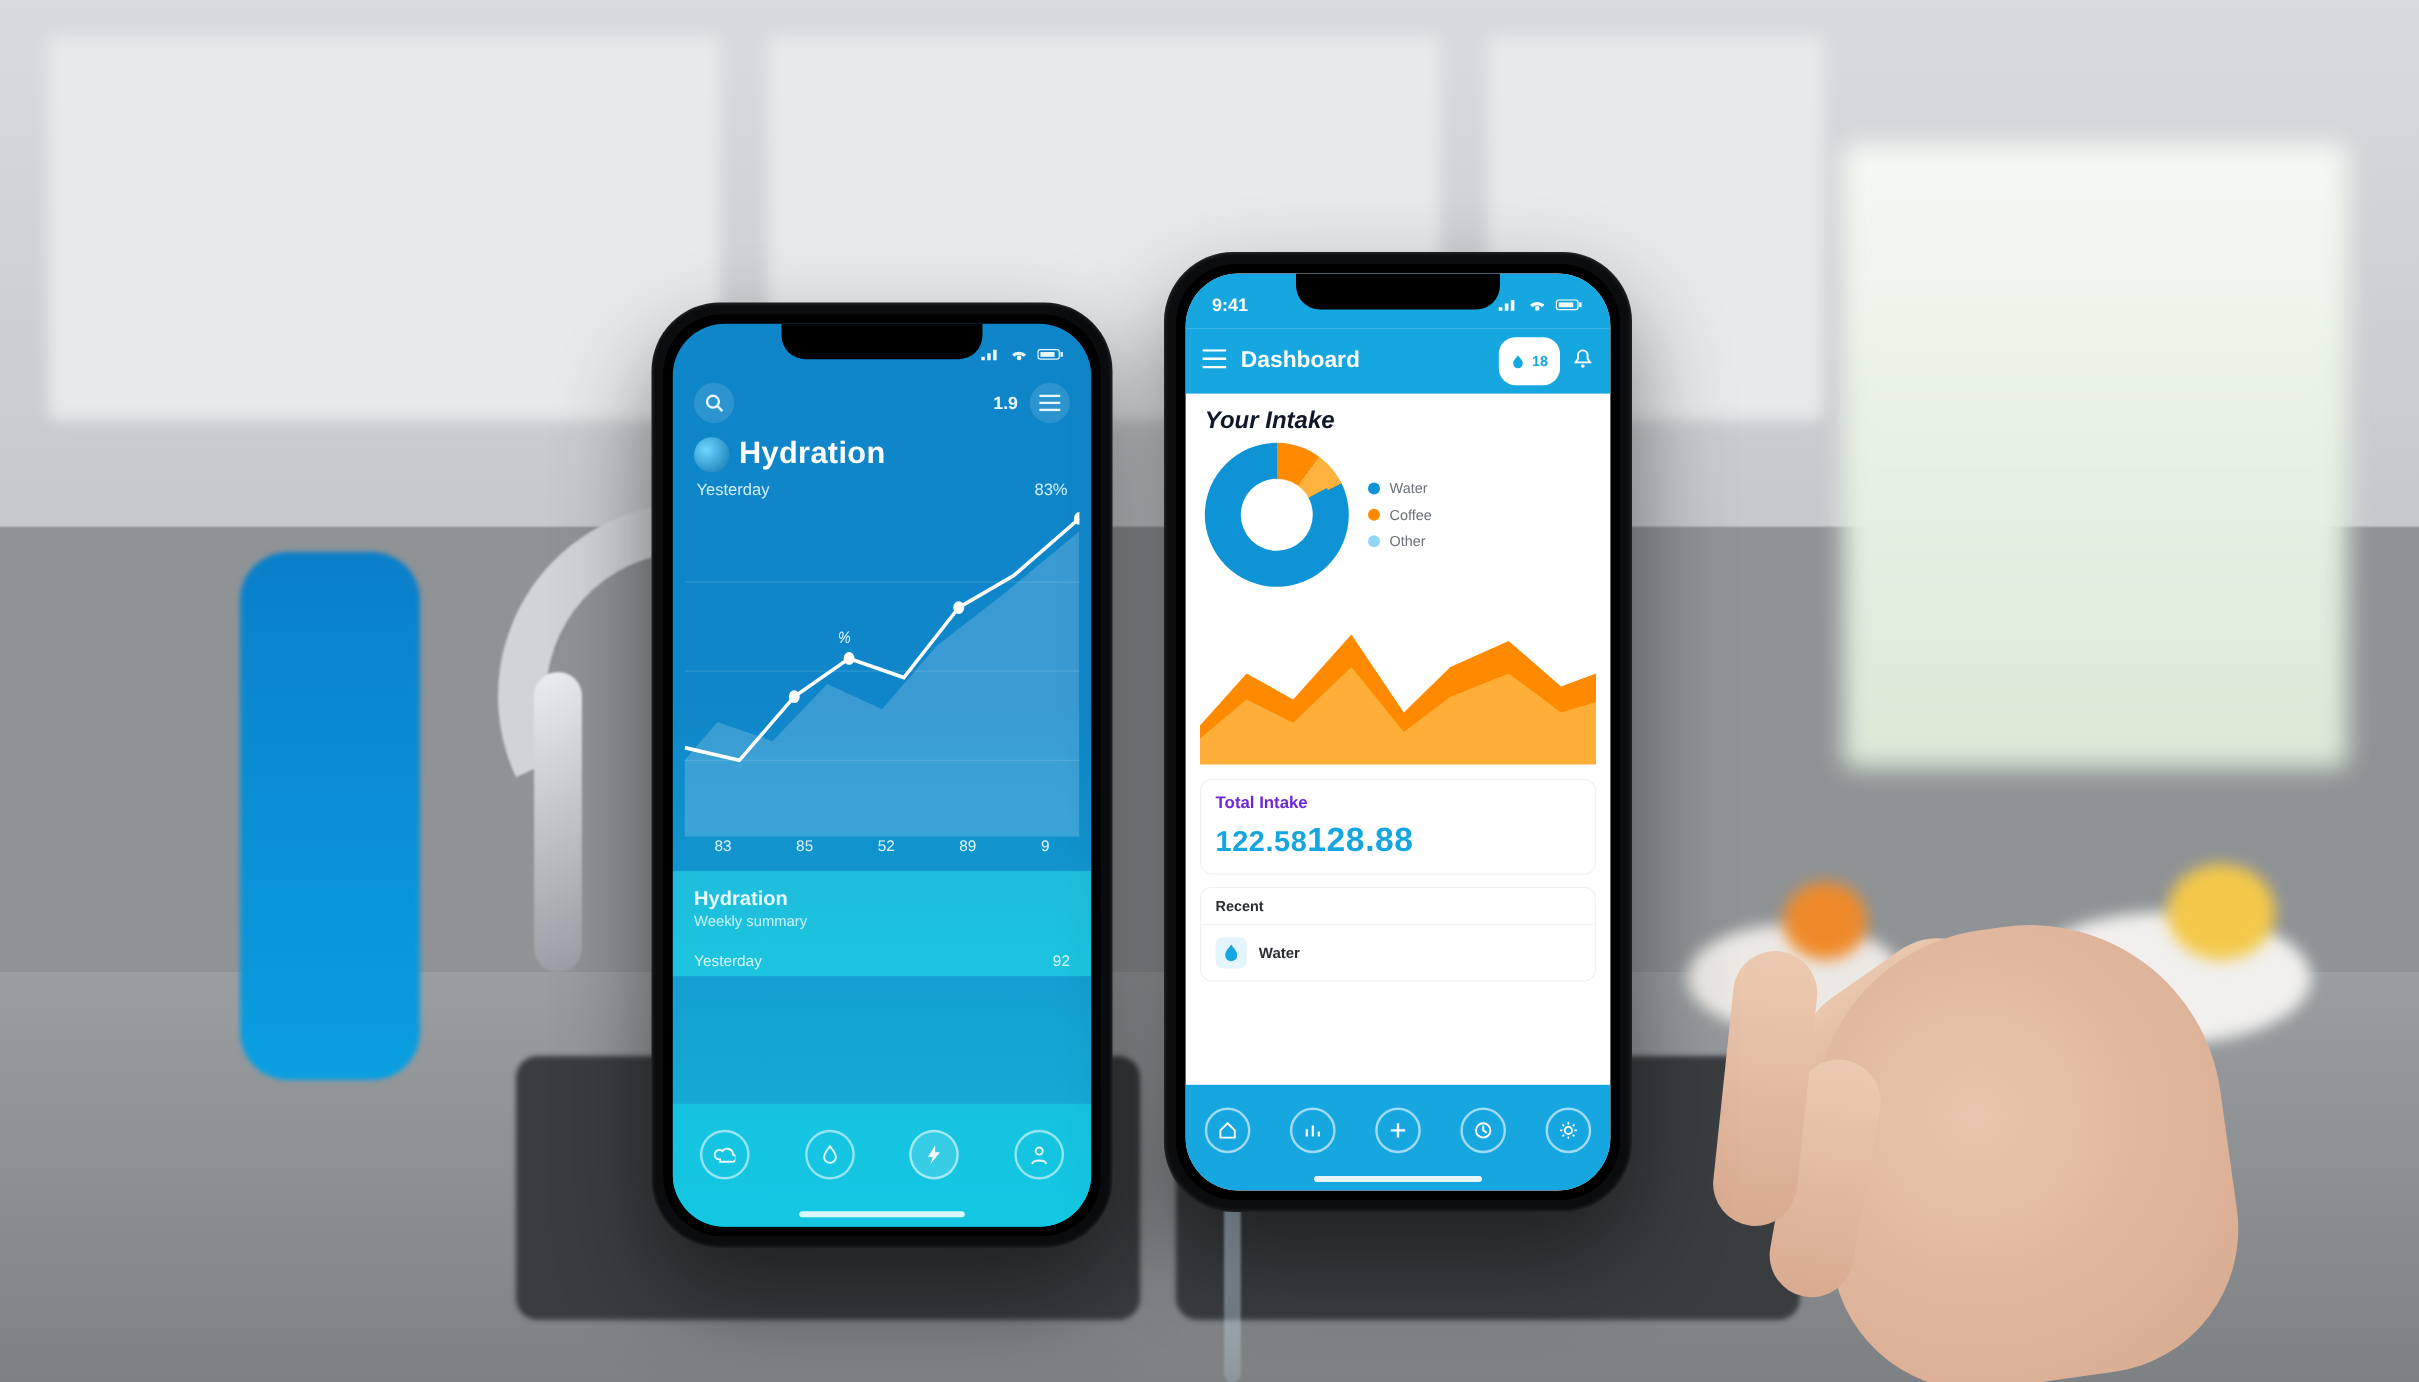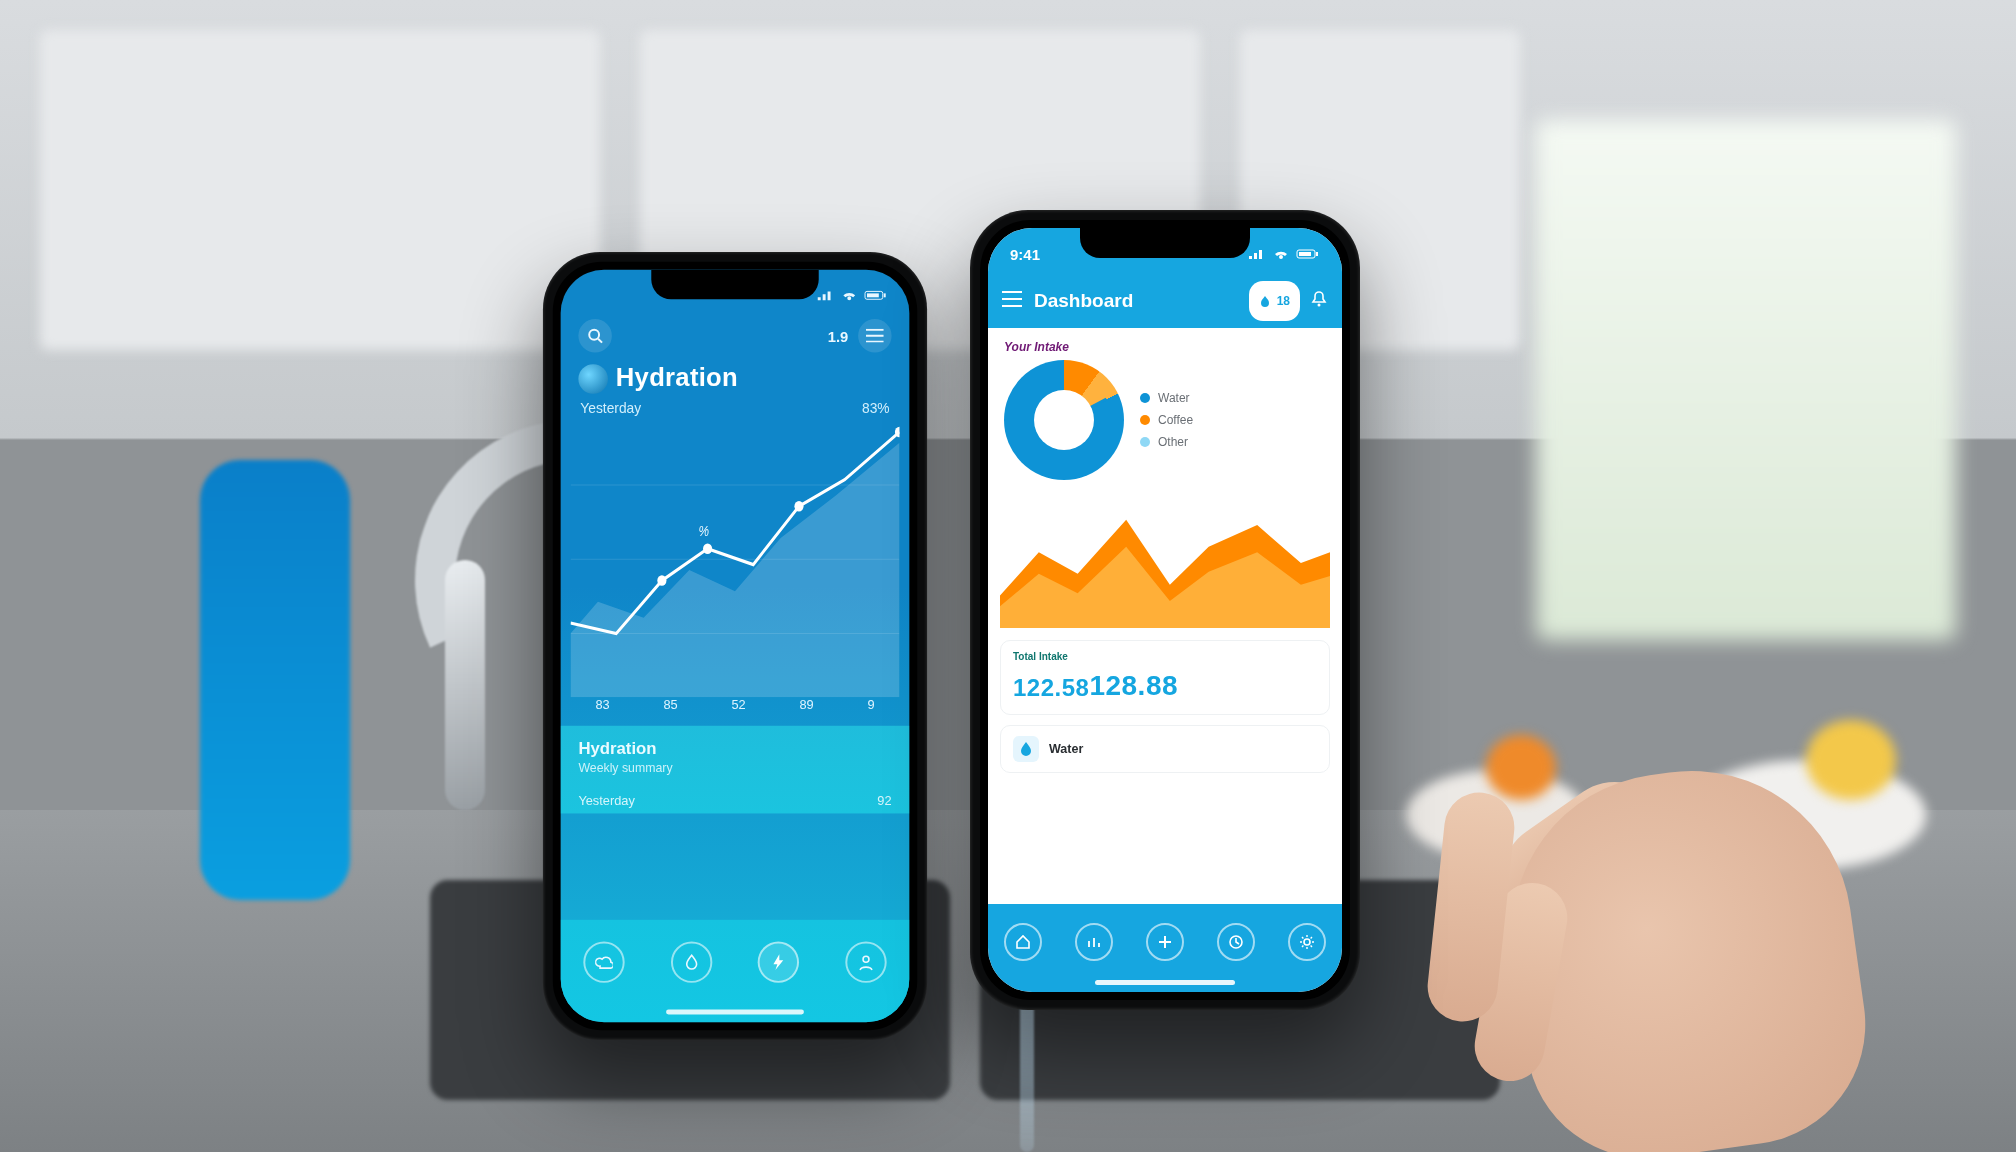--- a/index.html
+++ b/index.html
@@ -53,34 +53,34 @@
 
   
   .pB{left:970px;top:210px}
   .pB .screen{background:#ffffff;color:#222}
   .pB .statusbar{color:#ffffff;background:#16a6e0}
   .pB .appbar{height:54px;background:#16a6e0;display:flex;align-items:center;justify-content:space-between;padding:0 14px;color:#fff}
   .pB .appbar .ttl{font-size:19px;font-weight:600}
   .pB .appbar .r{display:flex;align-items:center;gap:10px}
   .pB .badge{display:flex;align-items:center;gap:6px;background:#fff;color:#16a6e0;border-radius:14px;padding:13px 10px;font-size:12px;font-weight:600}
   .pB .section{padding:12px 16px}
-  .pB .sectitle{font-size:12px;font-weight:700;font-style:italic;color:#701a75}
+  .pB .sectitle{font-size:20px;font-weight:700;font-style:italic;color:#0f172a}
   .pB .pierow{display:flex;gap:16px;align-items:center;margin-top:6px}
   .pie{width:120px;height:120px;border-radius:50%;background:conic-gradient(#ff8a00 0 36deg,#ffb23e 36deg 64deg,#0e93d6 64deg 360deg);position:relative}
   .pie::after{content:"";position:absolute;inset:30px;border-radius:50%;background:#fff}
   .pie .needle{position:absolute;left:50%;top:50%;width:48px;height:3px;background:#0e93d6;transform-origin:left center;transform:rotate(-28deg)}
   .pie .hub{position:absolute;left:50%;top:50%;width:14px;height:14px;border-radius:50%;background:#0e93d6;transform:translate(-50%,-50%);border:3px solid #cfeafd}
   .legend{display:flex;flex-direction:column;gap:8px;font-size:12px;color:#6a6f75}
   .legend .row{display:flex;align-items:center;gap:8px}
   .legend .dot{width:10px;height:10px;border-radius:50%}
   .areachart{height:130px;margin:6px 12px 0}
   .areachart svg{width:100%;height:100%}
   .xlab2{display:flex;justify-content:space-around;color:#9aa3aa;font-size:11px;padding:4px 12px 8px}
   .metriccard{margin:0 12px;border:1px solid #eef1f3;border-radius:10px;padding:10px 12px 12px}
-  .metriccard .mh{font-size:10px;font-weight:700;color:#0f766e}
+  .metriccard .mh{font-size:14px;font-weight:700;color:#6d28d9}
   .metriccard .ms{font-size:10px;color:#9aa3aa;margin-top:2px}
   .metriccard .nums{display:flex;justify-content:flex-start;align-items:flex-end;margin-top:8px}
   .metriccard .nums .n{font-size:28px;font-weight:700;color:#15a6e0;letter-spacing:.5px}
   .metriccard .nums .n.small{font-size:24px}
   .listcard{margin:10px 12px 0;border:1px solid #eef1f3;border-radius:10px;overflow:hidden}
   .listcard .lh{font-size:12px;font-weight:700;color:#2a2e32;padding:8px 12px;border-bottom:1px solid #f1f3f5}
   .listcard .li{display:flex;align-items:center;gap:10px;padding:10px 12px;border-bottom:1px solid #f5f6f8}
   .listcard .li:last-child{border-bottom:none}
   .listcard .li .ic{width:26px;height:26px;border-radius:6px;display:flex;align-items:center;justify-content:center;font-size:14px}
   .listcard .li .txts{display:flex;flex-direction:column}
@@ -322,20 +322,21 @@
       <div class="metriccard">
         <div class="mh">Total Intake</div>
         <div class="ms"></div>
         <div class="nums">
           <span class="n small">122.58</span>
           <span class="n">128.88</span>
         </div>
       </div>
 
       <div class="listcard">
+        <div class="lh">Recent</div>
         <div class="li">
           <div class="ic" style="background:#e5f5fd">
               <svg width="16" height="16">
                 <path d="M8 1c3 4 5 6 5 9a5 5 0 0 1-10 0c0-3 2-5 5-9z" fill="#16a6e0"></path>
               </svg>
             </div>
           <div class="txts">
               <span class="t1">Water</span>
               <span class="t2"></span>
             </div>

